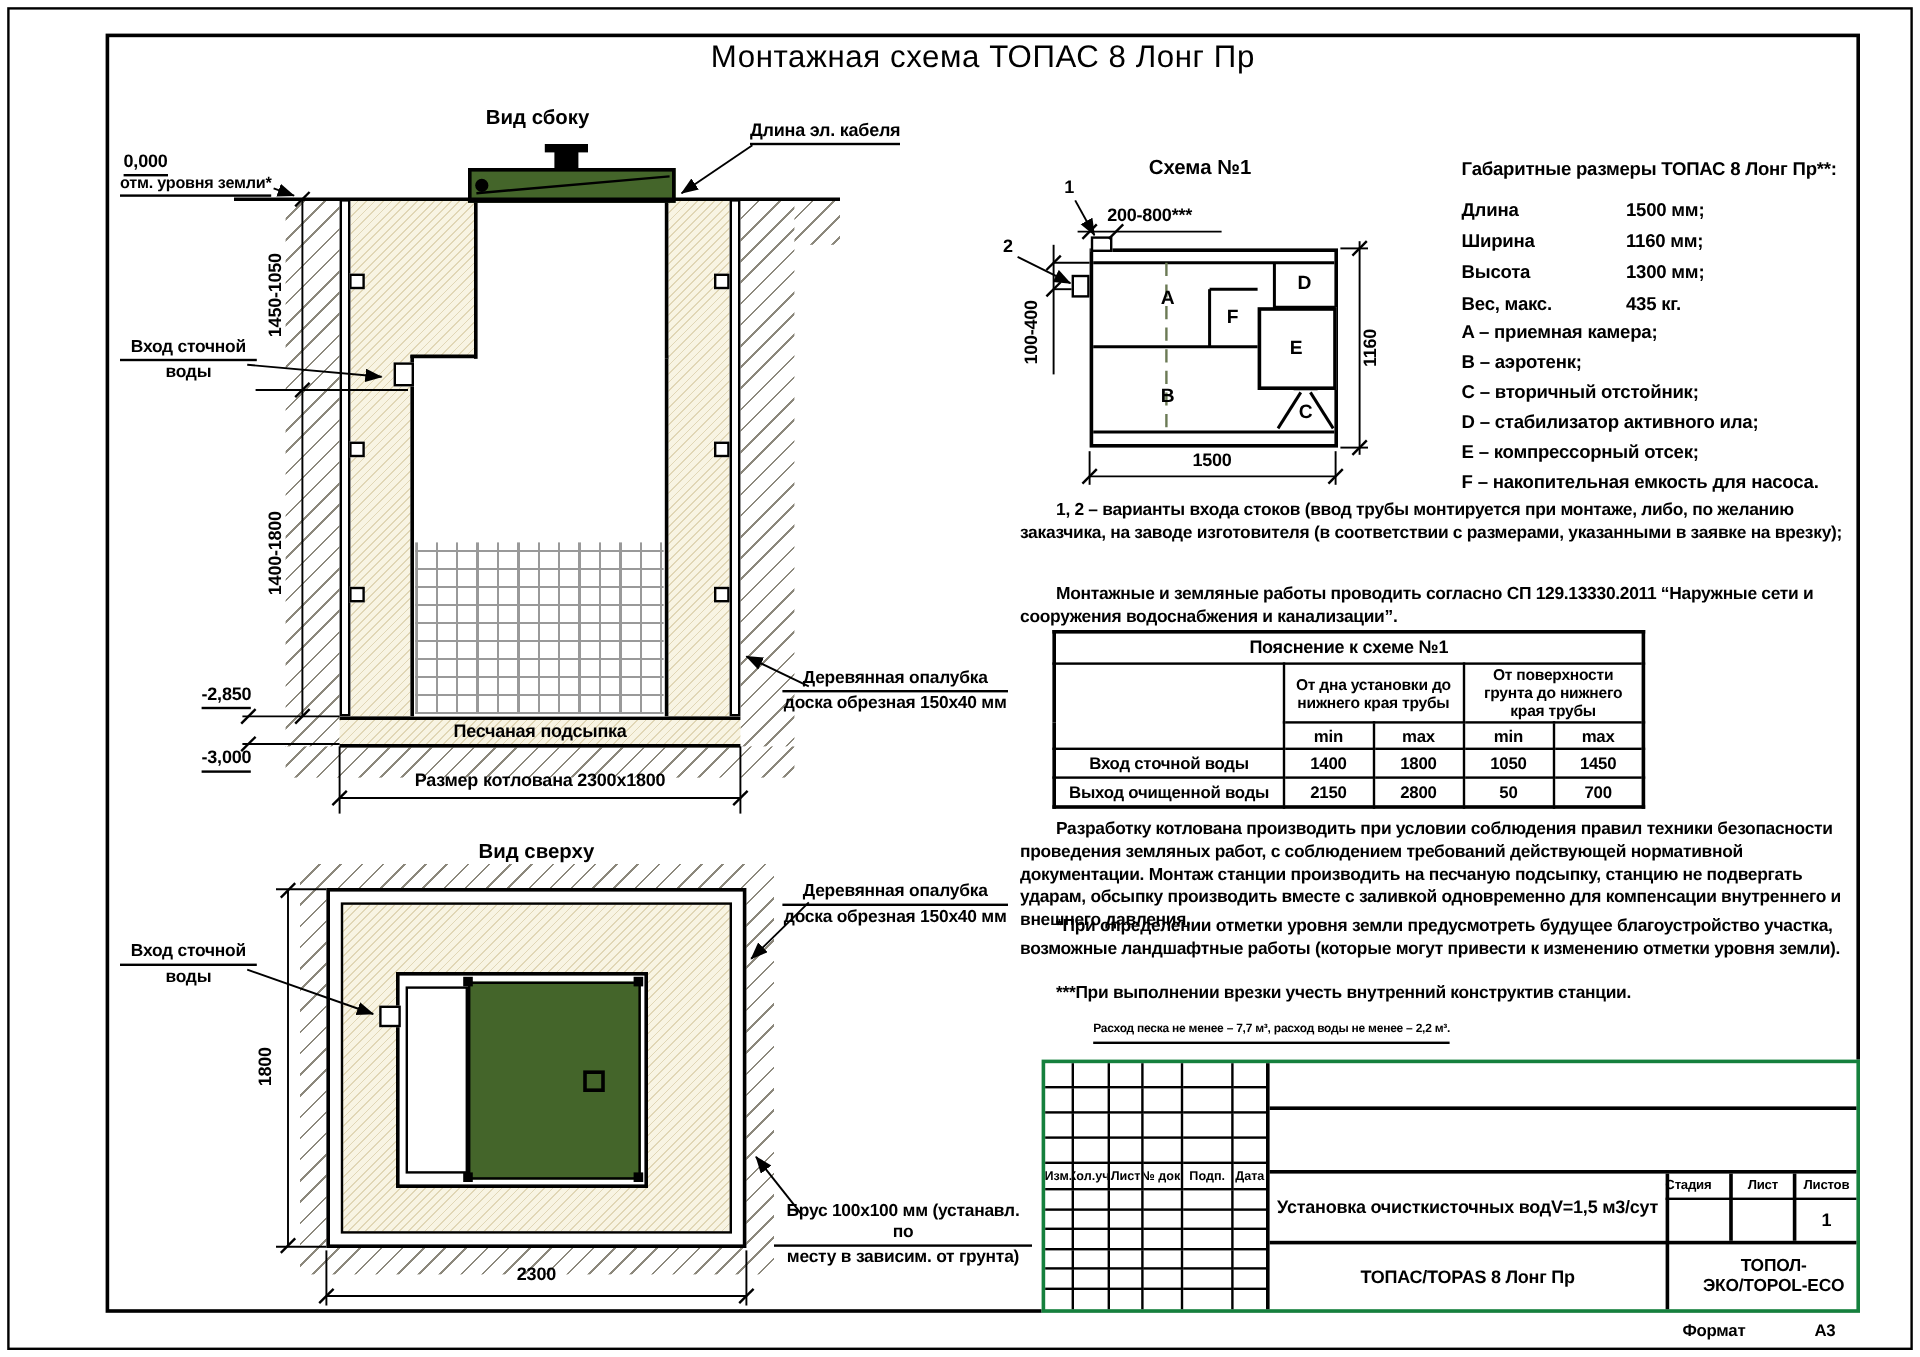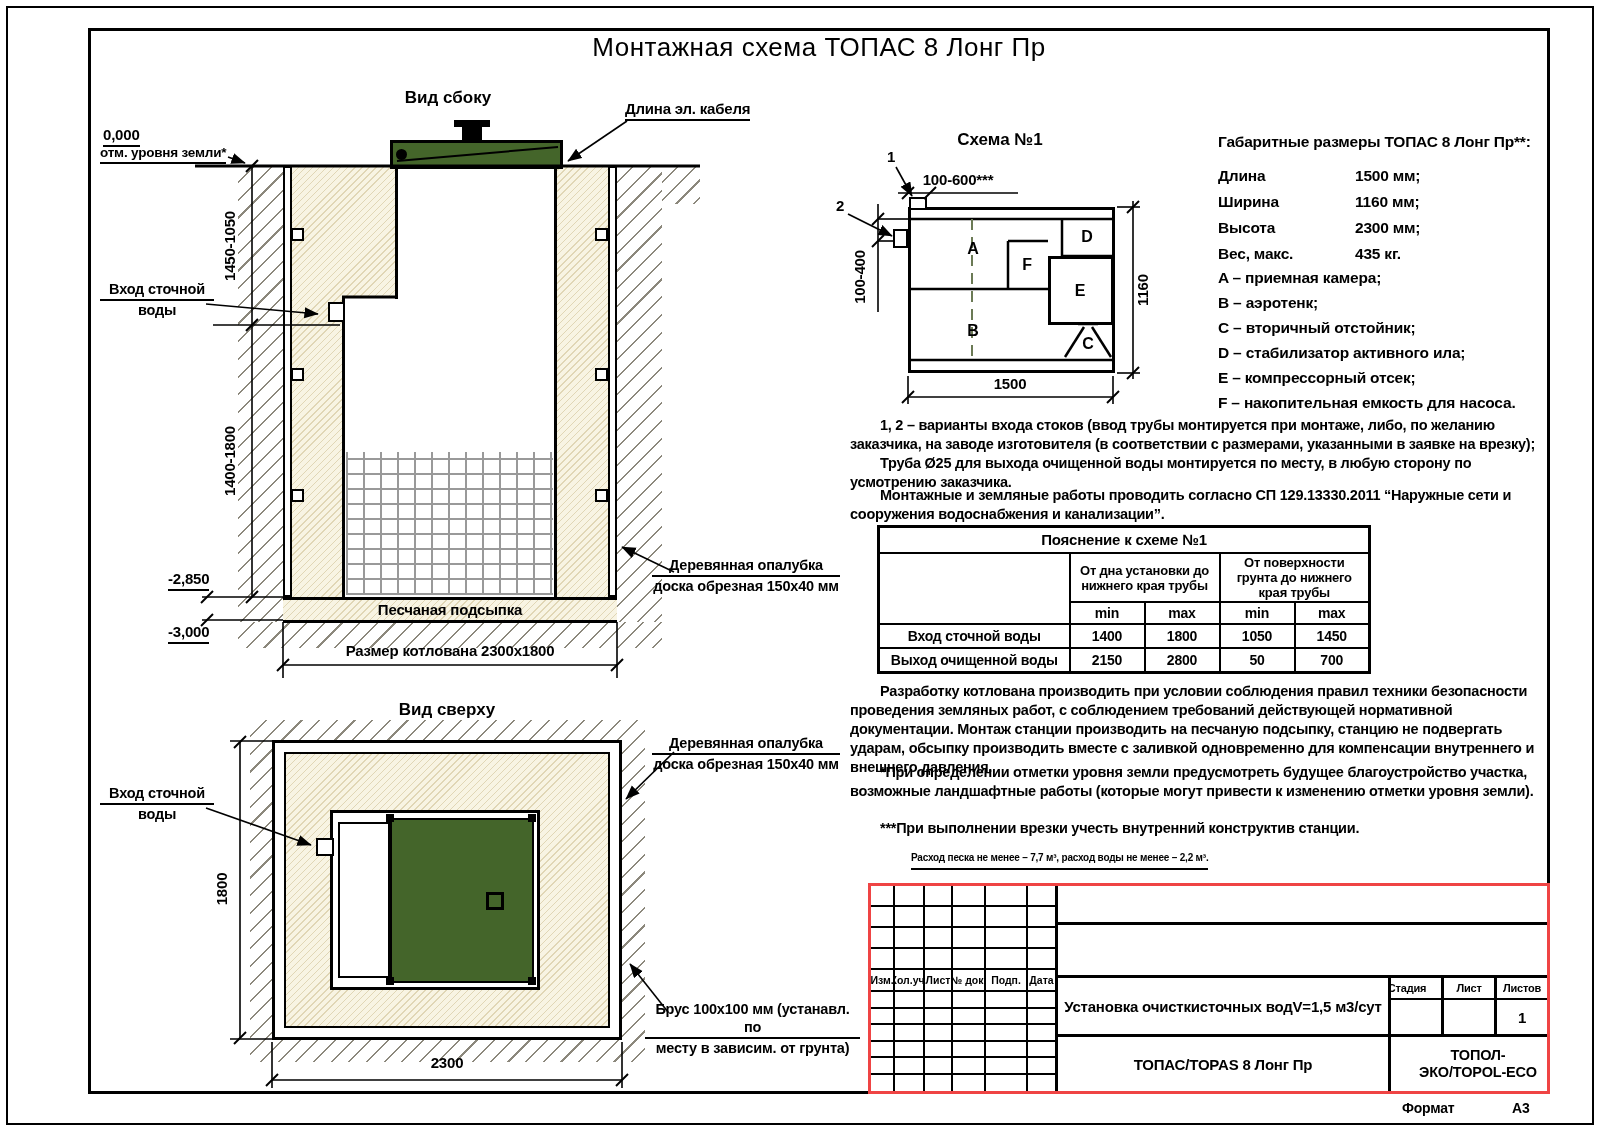--- a/index.html
+++ b/index.html
@@ -31,21 +31,21 @@
   .txt{position:absolute;font:bold 14.5px/19px "Liberation Sans",sans-serif;letter-spacing:-.25px;}
   .ind{text-indent:30px;}
   
   .spec{position:absolute;font:bold 15.5px/19px "Liberation Sans",sans-serif;white-space:nowrap;letter-spacing:-.2px;}
   
   #xtable{position:absolute;left:877px;top:525px;border-collapse:collapse;border:3px solid #000;table-layout:fixed;}
   #xtable td{border:2px solid #000;font:bold 14px/16px "Liberation Sans",sans-serif;text-align:center;vertical-align:middle;padding:1px 2px;letter-spacing:-.2px;}
   #xtable td.grp{font-size:13px;line-height:15px;}
   #xtable td.ttl{font-size:15px;}
   
-  #tblock{left:868px;top:883px;width:682px;height:211px;border:3px solid #ef4444;background:#fff;}
+  #tblock{left:868px;top:883px;width:682px;height:211px;border:3px solid #15803d;background:#fff;}
   #rev-grid{position:absolute;left:0;top:0;bottom:0;width:184px;display:grid;
     grid-template-columns:24px 30px 28px 33px 42px 1fr;
     grid-template-rows:repeat(4,21px) 22px repeat(6,1fr);}
   .rev-cell{border-right:2px solid #000;border-bottom:2px solid #000;box-sizing:border-box;}
   .rev-cell:nth-child(6n){border-right:none;}
   .rev-cell:nth-child(n+61){border-bottom:none;}
   .rev-head{display:flex;align-items:center;justify-content:center;font:bold 10.5px/1 "Liberation Sans",sans-serif;white-space:nowrap;overflow:hidden;}
   #tb-right{position:absolute;left:184px;top:0;right:0;bottom:0;border-left:3px solid #000;}
   .tbline{position:absolute;background:#000;}
   .tbcell{position:absolute;display:flex;align-items:center;justify-content:center;text-align:center;font:bold 15px/17px "Liberation Sans",sans-serif;letter-spacing:-.2px;}
@@ -208,51 +208,50 @@
     <div>доска обрезная 150х40 мм</div>
   </div>
   <div class="lblock" style="left:645px;top:1000px;width:215px">
     <div class="l1">Брус 100х100 мм (устанавл. по</div>
     <div>месту в зависим. от грунта)</div>
   </div>
   <div class="lbl rot" style="left:222px;top:889px">1800</div>
   <div class="lbl cen" style="left:447px;top:1063px">2300</div>
 
   <div class="vtitle" style="left:1000px;top:130px">Схема №1</div>
-  <div class="lbl cen" style="left:958px;top:180px">100-600***</div>
+  <div class="lbl cen" style="left:958px;top:180px">200-800***</div>
   <div class="lbl cen" style="left:891px;top:157px">1</div>
   <div class="lbl cen" style="left:840px;top:206px">2</div>
   <div class="lbl rot" style="left:860px;top:277px">100-400</div>
   <div class="lbl cen" style="left:1010px;top:384px">1500</div>
   <div class="lbl rot" style="left:1143px;top:290px">1160</div>
   <div class="lbl cen" style="left:973px;top:249px;font-size:16px">A</div>
   <div class="lbl cen" style="left:973px;top:331px;font-size:16px">B</div>
   <div class="lbl cen" style="left:1088px;top:344px;font-size:16px">C</div>
   <div class="lbl cen" style="left:1087px;top:237px;font-size:16px">D</div>
   <div class="lbl cen" style="left:1080px;top:291px;font-size:16px">E</div>
   <div class="lbl cen" style="left:1027px;top:265px;font-size:16px">F</div>
 
   <div class="spec" style="left:1218px;top:132px">Габаритные размеры ТОПАС 8 Лонг Пр**:</div>
   <div class="spec" style="left:1218px;top:166px">Длина</div>
   <div class="spec" style="left:1355px;top:166px">1500 мм;</div>
   <div class="spec" style="left:1218px;top:192px">Ширина</div>
   <div class="spec" style="left:1355px;top:192px">1160 мм;</div>
   <div class="spec" style="left:1218px;top:218px">Высота</div>
-  <div class="spec" style="left:1355px;top:218px">2300 мм;</div>
+  <div class="spec" style="left:1355px;top:218px">1300 мм;</div>
   <div class="spec" style="left:1218px;top:244px">Вес, макс.</div>
   <div class="spec" style="left:1355px;top:244px">435 кг.</div>
   <div class="spec" style="left:1218px;top:268px">A – приемная камера;</div>
   <div class="spec" style="left:1218px;top:293px">B – аэротенк;</div>
   <div class="spec" style="left:1218px;top:318px">C – вторичный отстойник;</div>
   <div class="spec" style="left:1218px;top:343px">D – стабилизатор активного ила;</div>
   <div class="spec" style="left:1218px;top:368px">E – компрессорный отсек;</div>
   <div class="spec" style="left:1218px;top:393px">F – накопительная емкость для насоса.</div>
 
   <div class="txt ind" style="left:850px;top:416px;width:700px">1, 2 – варианты входа  стоков (ввод трубы монтируется при монтаже, либо, по желанию заказчика, на заводе изготовителя (в соответствии с размерами, указанными в заявке на врезку);</div>
-  <div class="txt ind" style="left:850px;top:454px;width:700px">Труба Ø25 для выхода очищенной воды монтируется по месту, в любую сторону по усмотрению заказчика.</div>
   <div class="txt ind" style="left:850px;top:486px;width:700px">Монтажные и земляные работы проводить согласно СП 129.13330.2011 “Наружные сети и сооружения водоснабжения и канализации”.</div>
 
   <table id="xtable">
     <colgroup>
         <col style="width:191px">
         <col style="width:75px">
         <col style="width:75px">
         <col style="width:75px">
         <col style="width:75px">
       </colgroup>

